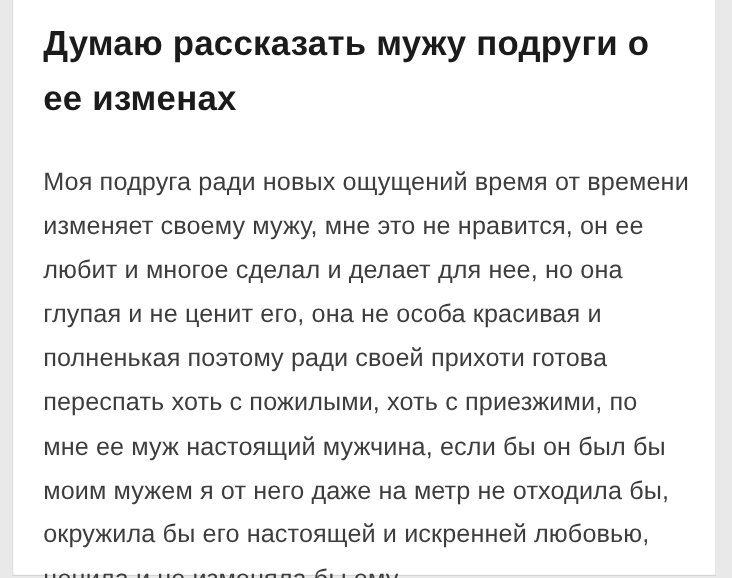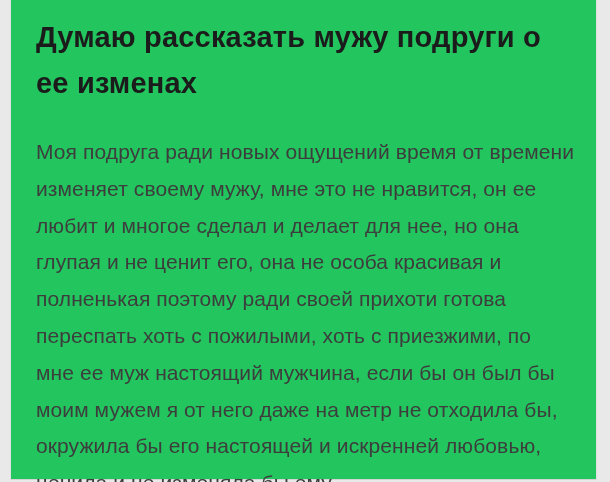--- a/index.html
+++ b/index.html
@@ -13,21 +13,21 @@
     overflow: hidden;
     font-family: "Liberation Sans", "DejaVu Sans", sans-serif;
     position: relative;
   }
   .post-card {
     position: absolute;
     left: 10px;
     right: 13px;
     top: 0;
     bottom: 2px;
-    background: #22c55e;
+    background: #ffffff;
     border-left: 1px solid #e0e0e0;
     border-right: 1px solid #e0e0e0;
     border-bottom: 1px solid #d5d5d5;
     box-sizing: border-box;
     padding: 14px 21px 10px 25px;
   }
   .post-title {
     margin: 0;
     color: #1b1b1b;
     font-size: 29px;

